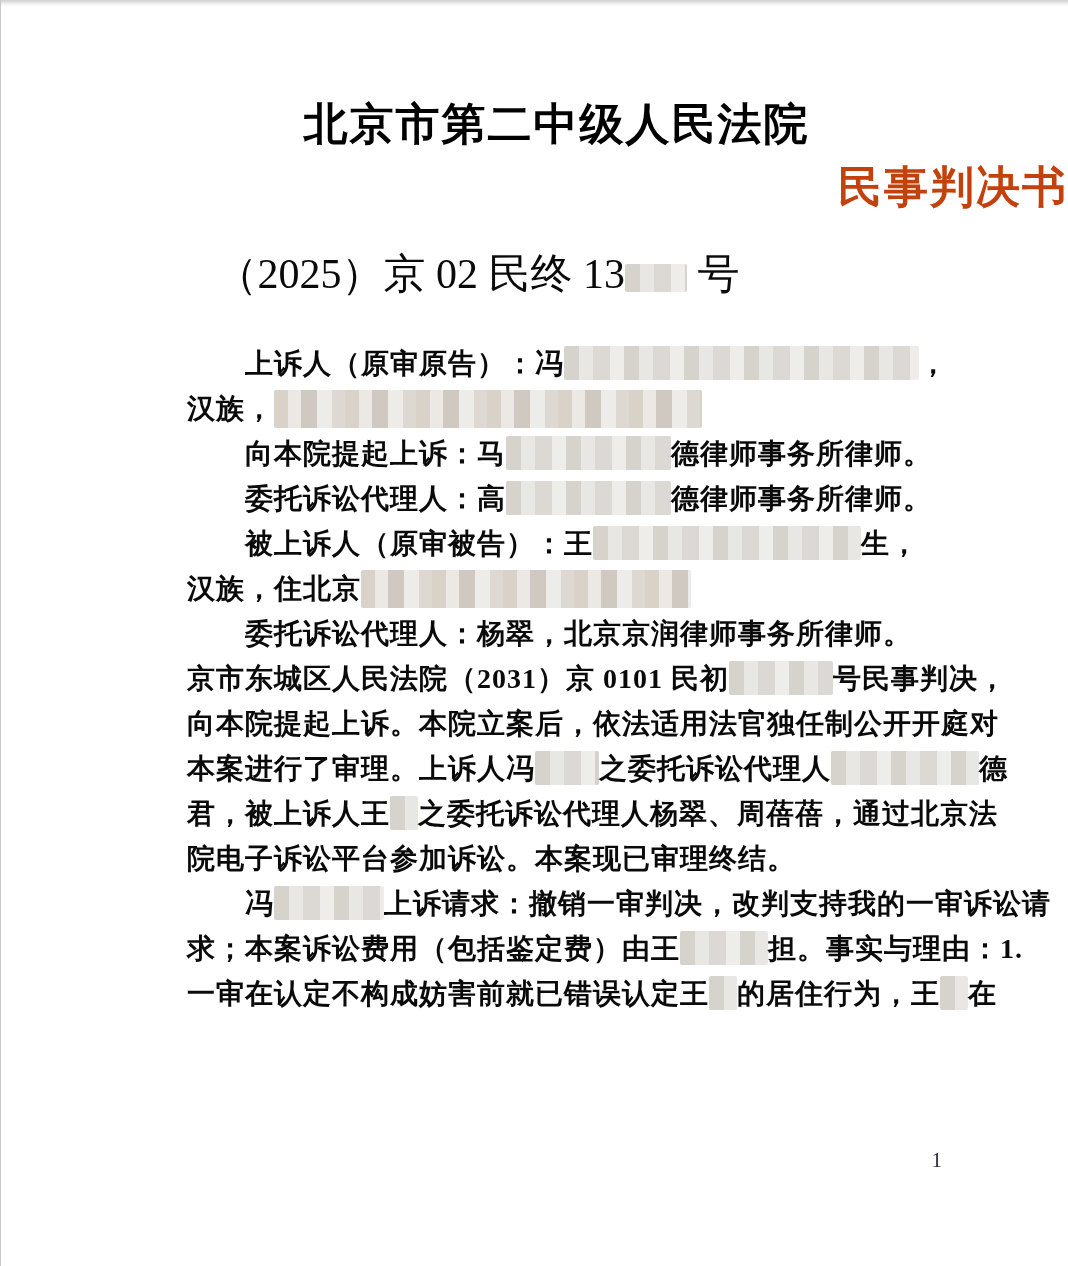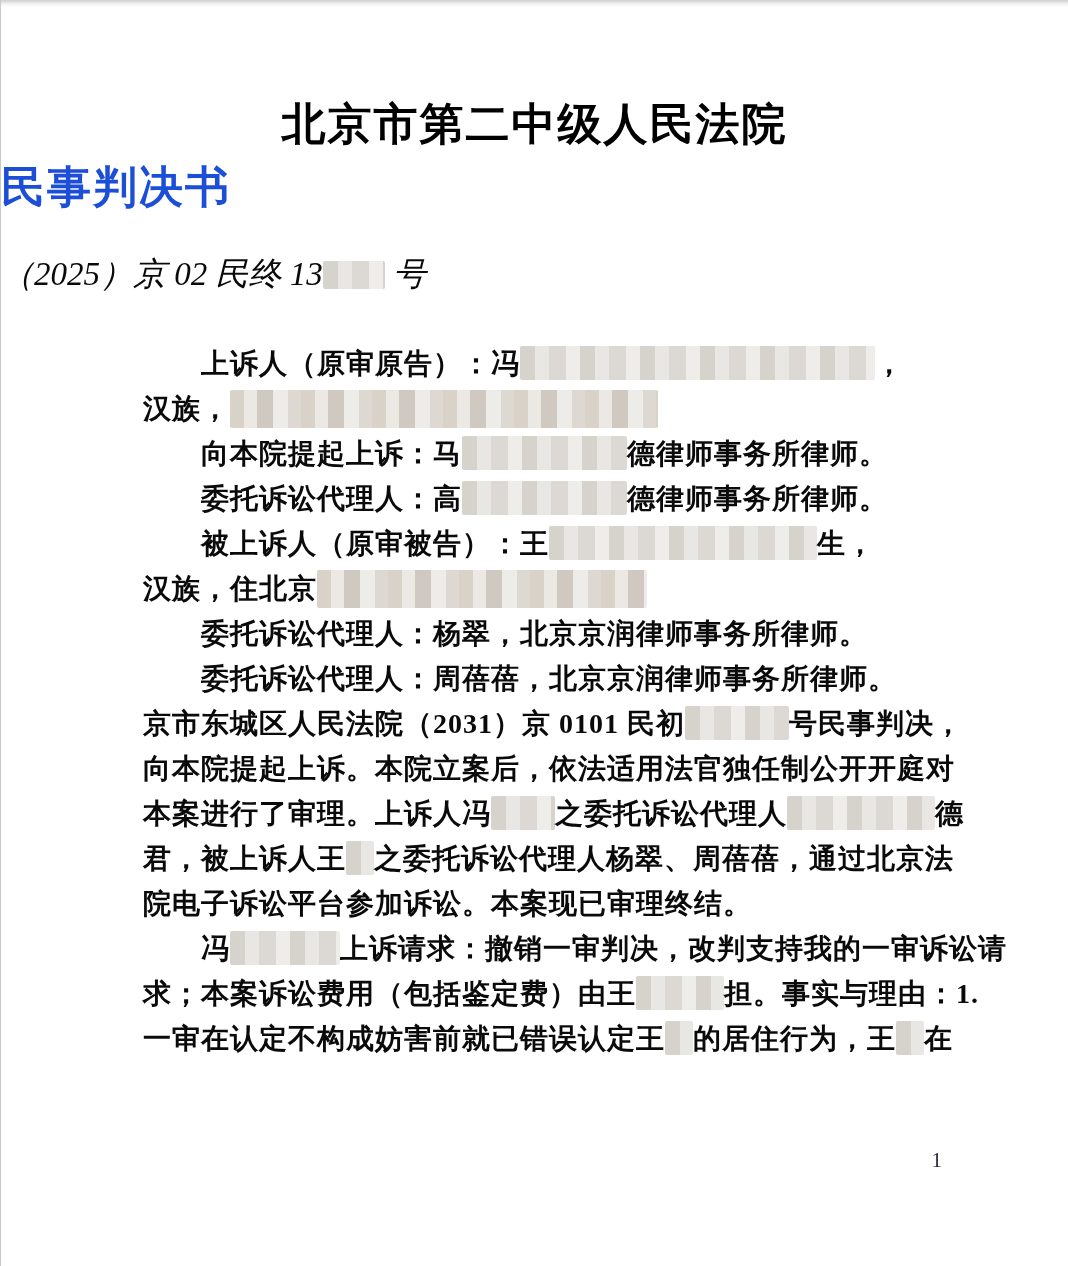--- a/index.html
+++ b/index.html
@@ -5,47 +5,47 @@
   html,body{margin:0;padding:0;background:#fff;}
   .page{
     position:relative;
     width:1068px;height:1266px;
     background:#ffffff;
     overflow:hidden;
     font-family:"Liberation Serif","DejaVu Serif",serif;
     color:#0a0a0a;
     border-left:1px solid #c9c9c9;
     box-sizing:border-box;
+    padding-left:44px;
   }
   .page::before{
     content:"";position:absolute;left:0;top:0;right:0;height:7px;
     background:linear-gradient(#cfcfcf,#f4f4f4 60%,#ffffff);
     pointer-events:none;
   }
   .doc-title{
     margin:0;padding-top:100px;
     text-align:center;
     font-size:44px;line-height:50px;
     font-weight:bold;letter-spacing:2px;
     color:#000;
   }
   .doc-subtitle{
     margin:0;padding-top:13px;
-    text-align:left;
+    text-align:right;
     font-size:44px;line-height:50px;
     font-weight:bold;letter-spacing:2px;
-    color:#1d4ed8;
+    color:#c2410c;
   }
   .case-line{
     margin-top:42px;
     padding-right:158px;
-    text-align:left;
-    font-size:33px;line-height:38px;
+    text-align:center;
+    font-size:42px;line-height:38px;
     white-space:nowrap;
-    font-style:italic;
   }
   .body-lines{
     margin-top:48px;
     padding-left:142px;
     padding-right:0;
   }
   .line{
     font-size:28px;
     letter-spacing:1px;
     line-height:45px;
@@ -90,21 +90,20 @@
   <h2 class="doc-subtitle">民事判决书</h2>
   <div class="case-line"><span class="t">（2025）京 02 民终 13</span><span class="blur" style="width: 62px;"></span><span class="t"> 号</span></div>
   <div class="body-lines">
       <div class="line indent"><span class="t">上诉人（原审原告）：冯</span><span class="blur" style="width: 355px;"></span><span class="t">，</span></div>
       <div class="line"><span class="t">汉族，</span><span class="blur ghost" style="width: 428px;"></span></div>
       <div class="line indent"><span class="t">向本院提起上诉：马</span><span class="blur" style="width: 165px;"></span><span class="t">德律师事务所律师。</span></div>
       <div class="line indent"><span class="t">委托诉讼代理人：高</span><span class="blur" style="width: 165px;"></span><span class="t">德律师事务所律师。</span></div>
       <div class="line indent"><span class="t">被上诉人（原审被告）：王</span><span class="blur" style="width: 268px;"></span><span class="t">生，</span></div>
       <div class="line"><span class="t">汉族，住北京</span><span class="blur ghost" style="width: 330px;"></span></div>
       <div class="line indent"><span class="t">委托诉讼代理人：杨翠，北京京润律师事务所律师。</span></div>
-      <div class="line indent"><span class="t">委托诉讼代理人：周蓓蓓，北京京润律师事务所律师。</span></div>
       <div class="line"><span class="t">京市东城区人民法院（2031）京 0101 民初</span><span class="blur" style="width: 104px;"></span><span class="t">号民事判决，</span></div>
       <div class="line"><span class="t">向本院提起上诉。本院立案后，依法适用法官独任制公开开庭对</span></div>
       <div class="line"><span class="t">本案进行了审理。上诉人冯</span><span class="blur" style="width: 64px;"></span><span class="t">之委托诉讼代理人</span><span class="blur" style="width: 148px;"></span><span class="t">德</span></div>
       <div class="line"><span class="t">君，被上诉人王</span><span class="blur" style="width: 28px;"></span><span class="t">之委托诉讼代理人杨翠、周蓓蓓，通过北京法</span></div>
       <div class="line"><span class="t">院电子诉讼平台参加诉讼。本案现已审理终结。</span></div>
       <div class="line indent"><span class="t">冯</span><span class="blur" style="width: 110px;"></span><span class="t">上诉请求：撤销一审判决，改判支持我的一审诉讼请</span></div>
       <div class="line"><span class="t">求；本案诉讼费用（包括鉴定费）由王</span><span class="blur" style="width: 88px;"></span><span class="t">担。事实与理由：1.</span></div>
       <div class="line"><span class="t">一审在认定不构成妨害前就已错误认定王</span><span class="blur" style="width: 28px;"></span><span class="t">的居住行为，王</span><span class="blur" style="width: 28px;"></span><span class="t">在</span></div>
     </div>
   <div class="page-number">1</div>

